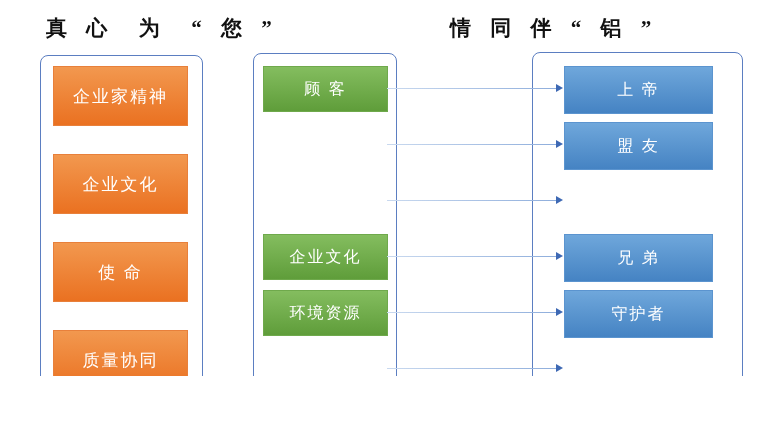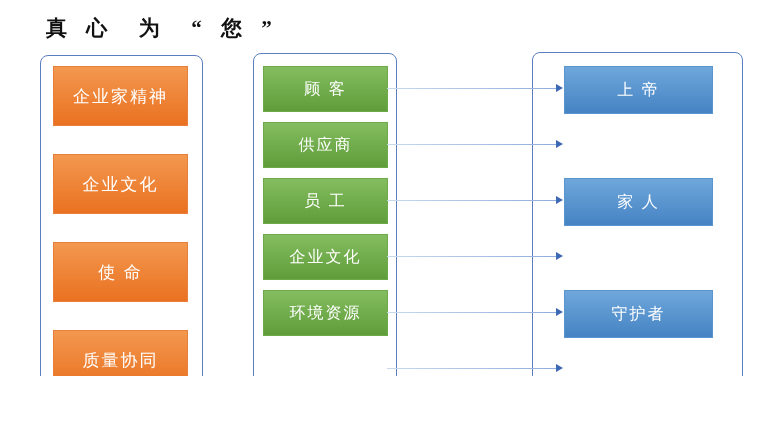--- a/index.html
+++ b/index.html
@@ -51,39 +51,39 @@
   .arrow .head{position:absolute;right:0;top:0;width:0;height:0;
     border-top:4.5px solid transparent;border-bottom:4.5px solid transparent;
     border-left:7px solid #3E69B4;}
 </style>
 </head>
 <body>
 
 <div id="canvas">
 
   <div id="title-left" class="title-seg">真 心  为  “ 您 ”</div>
+  <div id="title-right" class="title-seg">情 同 伴 “ 铝 ”</div>
 
   <div id="group-left" class="group">
     <div class="box orange" style="top:10px">企业家精神</div>
     <div class="box orange" style="top:98px">企业文化</div>
     <div class="box orange" style="top:186px">使 命</div>
     <div class="box orange" style="top:274px">质量协同</div>
   </div>
 
   <div id="group-middle" class="group">
     <div class="box green" style="top:12px">顾 客</div>
-    <div class="box green" style="top:68px">供应商</div>
-    <div class="box green" style="top:124px">员 工</div>
     <div class="box green" style="top:180px">企业文化</div>
     <div class="box green" style="top:236px">环境资源</div>
   </div>
 
   <div id="group-right" class="group">
     <div class="box blue" style="top:13px">上 帝</div>
-    <div class="box blue" style="top:125px">家 人</div>
+    <div class="box blue" style="top:69px">盟 友</div>
+    <div class="box blue" style="top:181px">兄 弟</div>
     <div class="box blue" style="top:237px">守护者</div>
   </div>
 
   <div class="arrow" style="top:84px">
     <span class="shaft"></span>
     <span class="head"></span>
   </div>
   <div class="arrow" style="top:140px">
     <span class="shaft"></span>
     <span class="head"></span>

